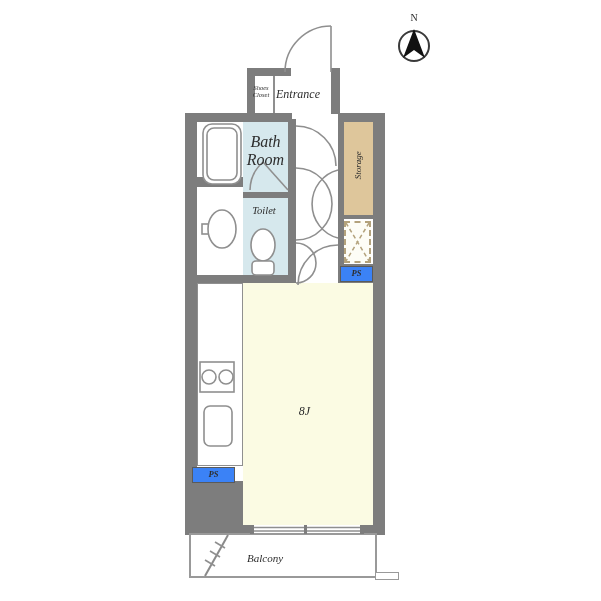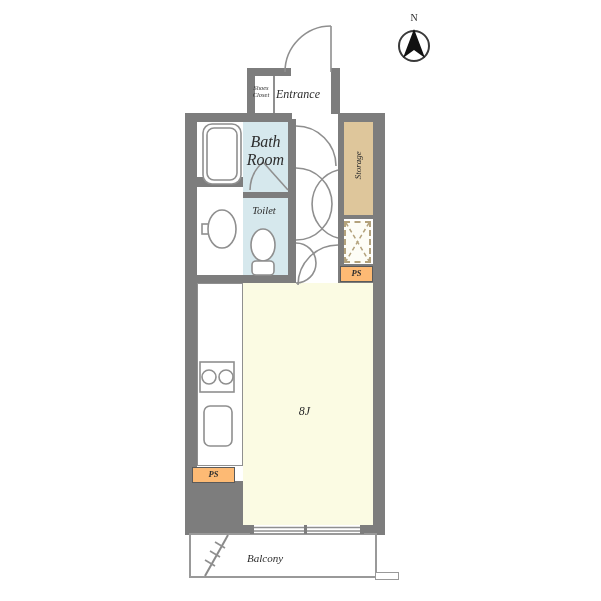--- a/index.html
+++ b/index.html
@@ -7,21 +7,21 @@
     --bedroom:#fbfbe3; --text:#2d2d2d; --balc:#999999; --meter:#b3a27c; --compass:#111;
   }
   html,body{margin:0;padding:0;background:#fff;}
   #plan{position:relative;width:601px;height:601px;background:#fff;overflow:hidden;
         font-family:"Liberation Serif", serif;}
   .wall{position:absolute;background:var(--wall);}
   .fill{position:absolute;}
   .thinline{position:absolute;background:var(--line);}
   .label{position:absolute;font-style:italic;color:var(--text);text-align:center;
          line-height:1.15;white-space:pre-line;}
-  .box{position:absolute;background:#fdba74;border:1.5px solid #5a5a5a;
+  .box{position:absolute;background:#3b82f6;border:1.5px solid #5a5a5a;
        display:flex;align-items:center;justify-content:center;}
   .box .label{position:static;}
   #svg-overlay{position:absolute;left:0;top:0;}
   .stroke{stroke:var(--line);fill:none;stroke-width:1.6;}
   .fixture{stroke:var(--line);fill:#fff;stroke-width:1.6;}
   #meter-box{position:absolute;left:344px;top:221px;width:27px;height:42px;
              background:#fdfdf6;border:2px dashed var(--meter);box-sizing:border-box;}
   #balcony-rect{position:absolute;left:189px;top:533px;width:188px;height:45px;
                 border:2px solid var(--balc);box-sizing:border-box;background:#fff;}
   #balcony-ext{position:absolute;left:375px;top:572px;width:24px;height:8px;

